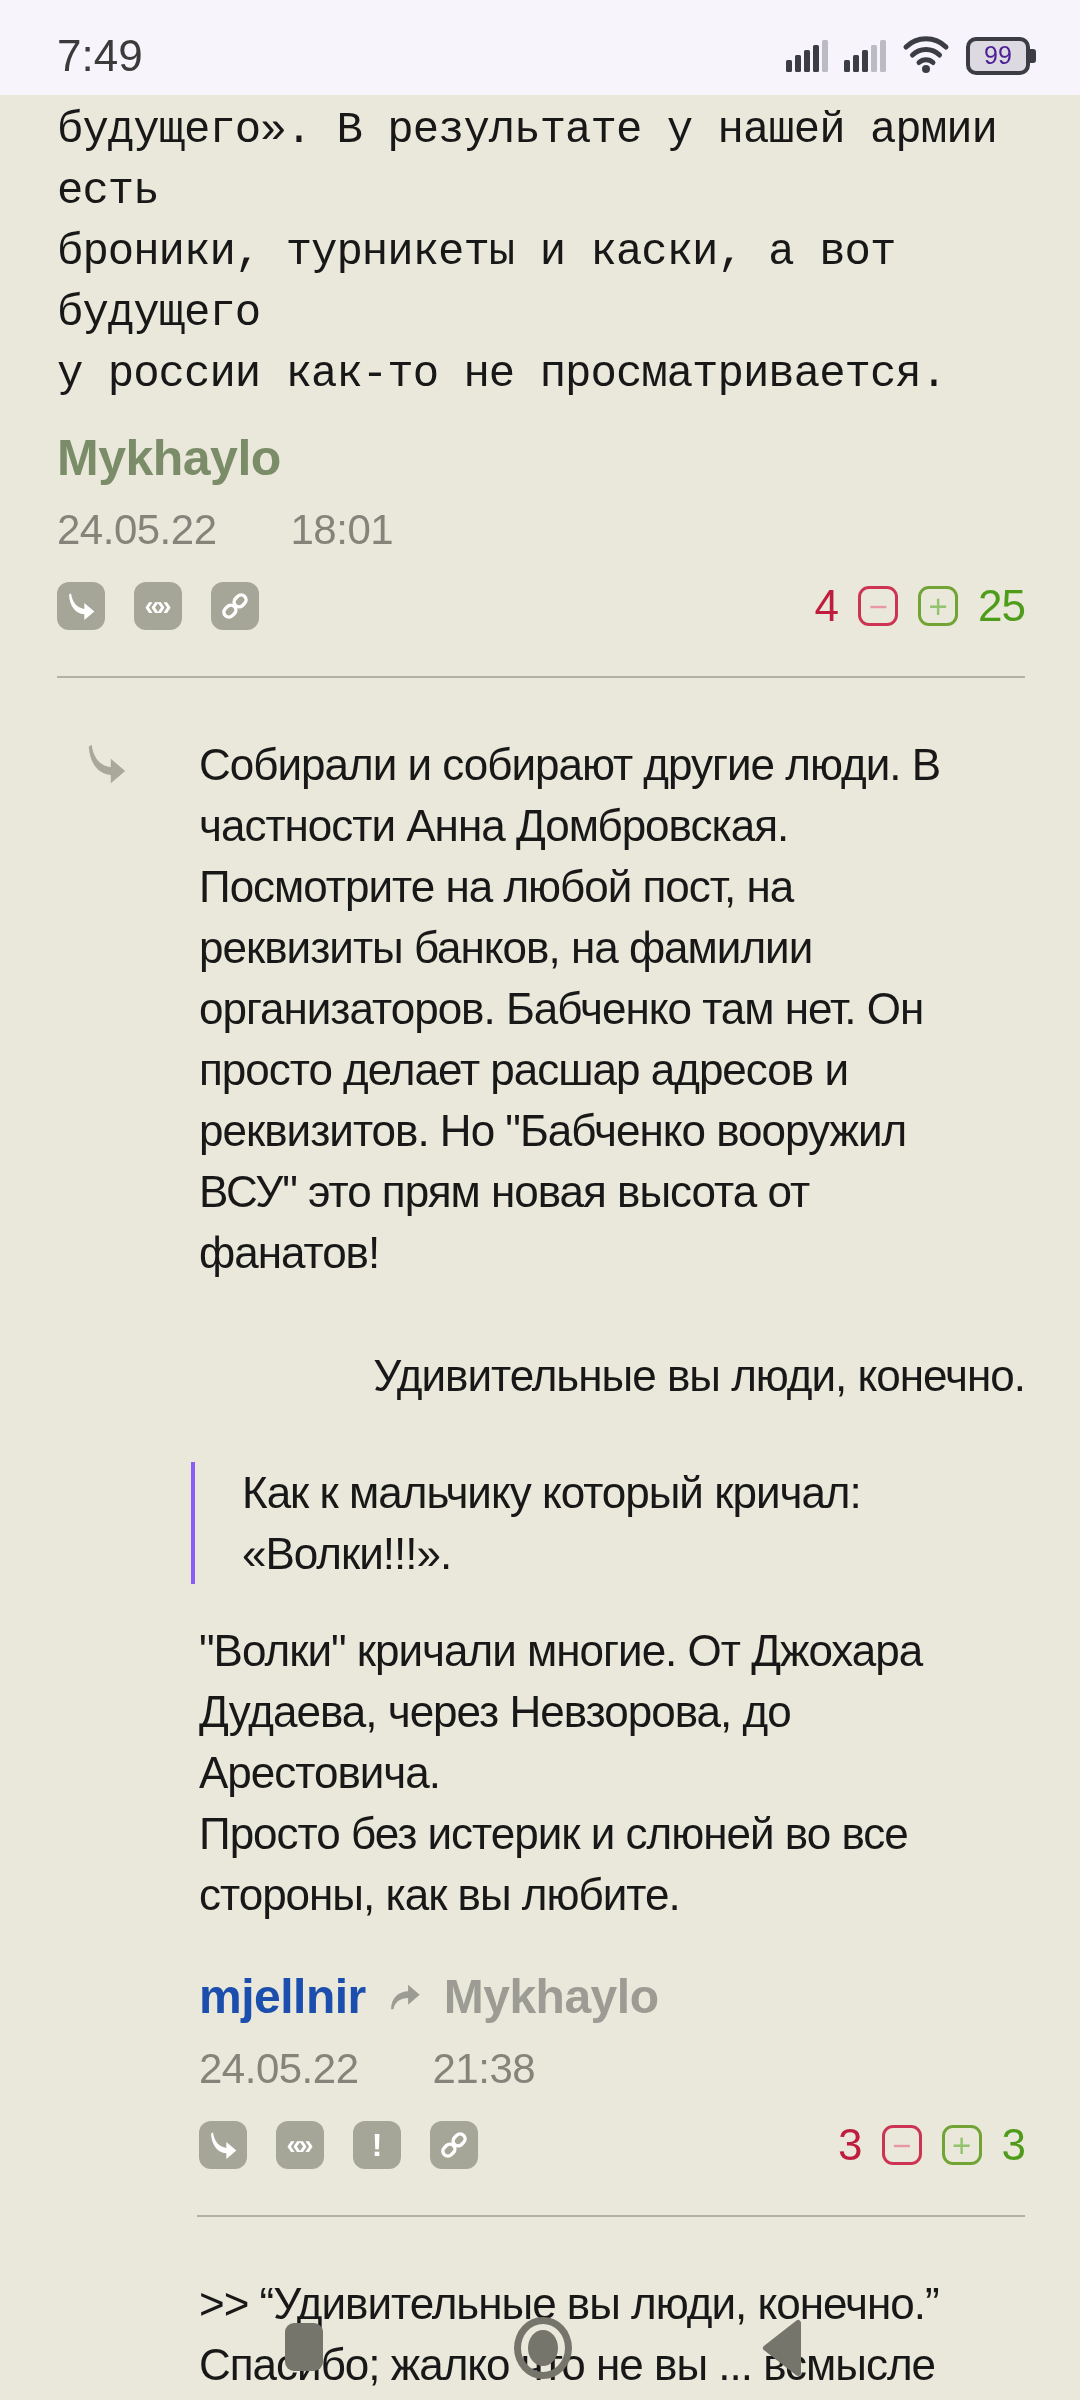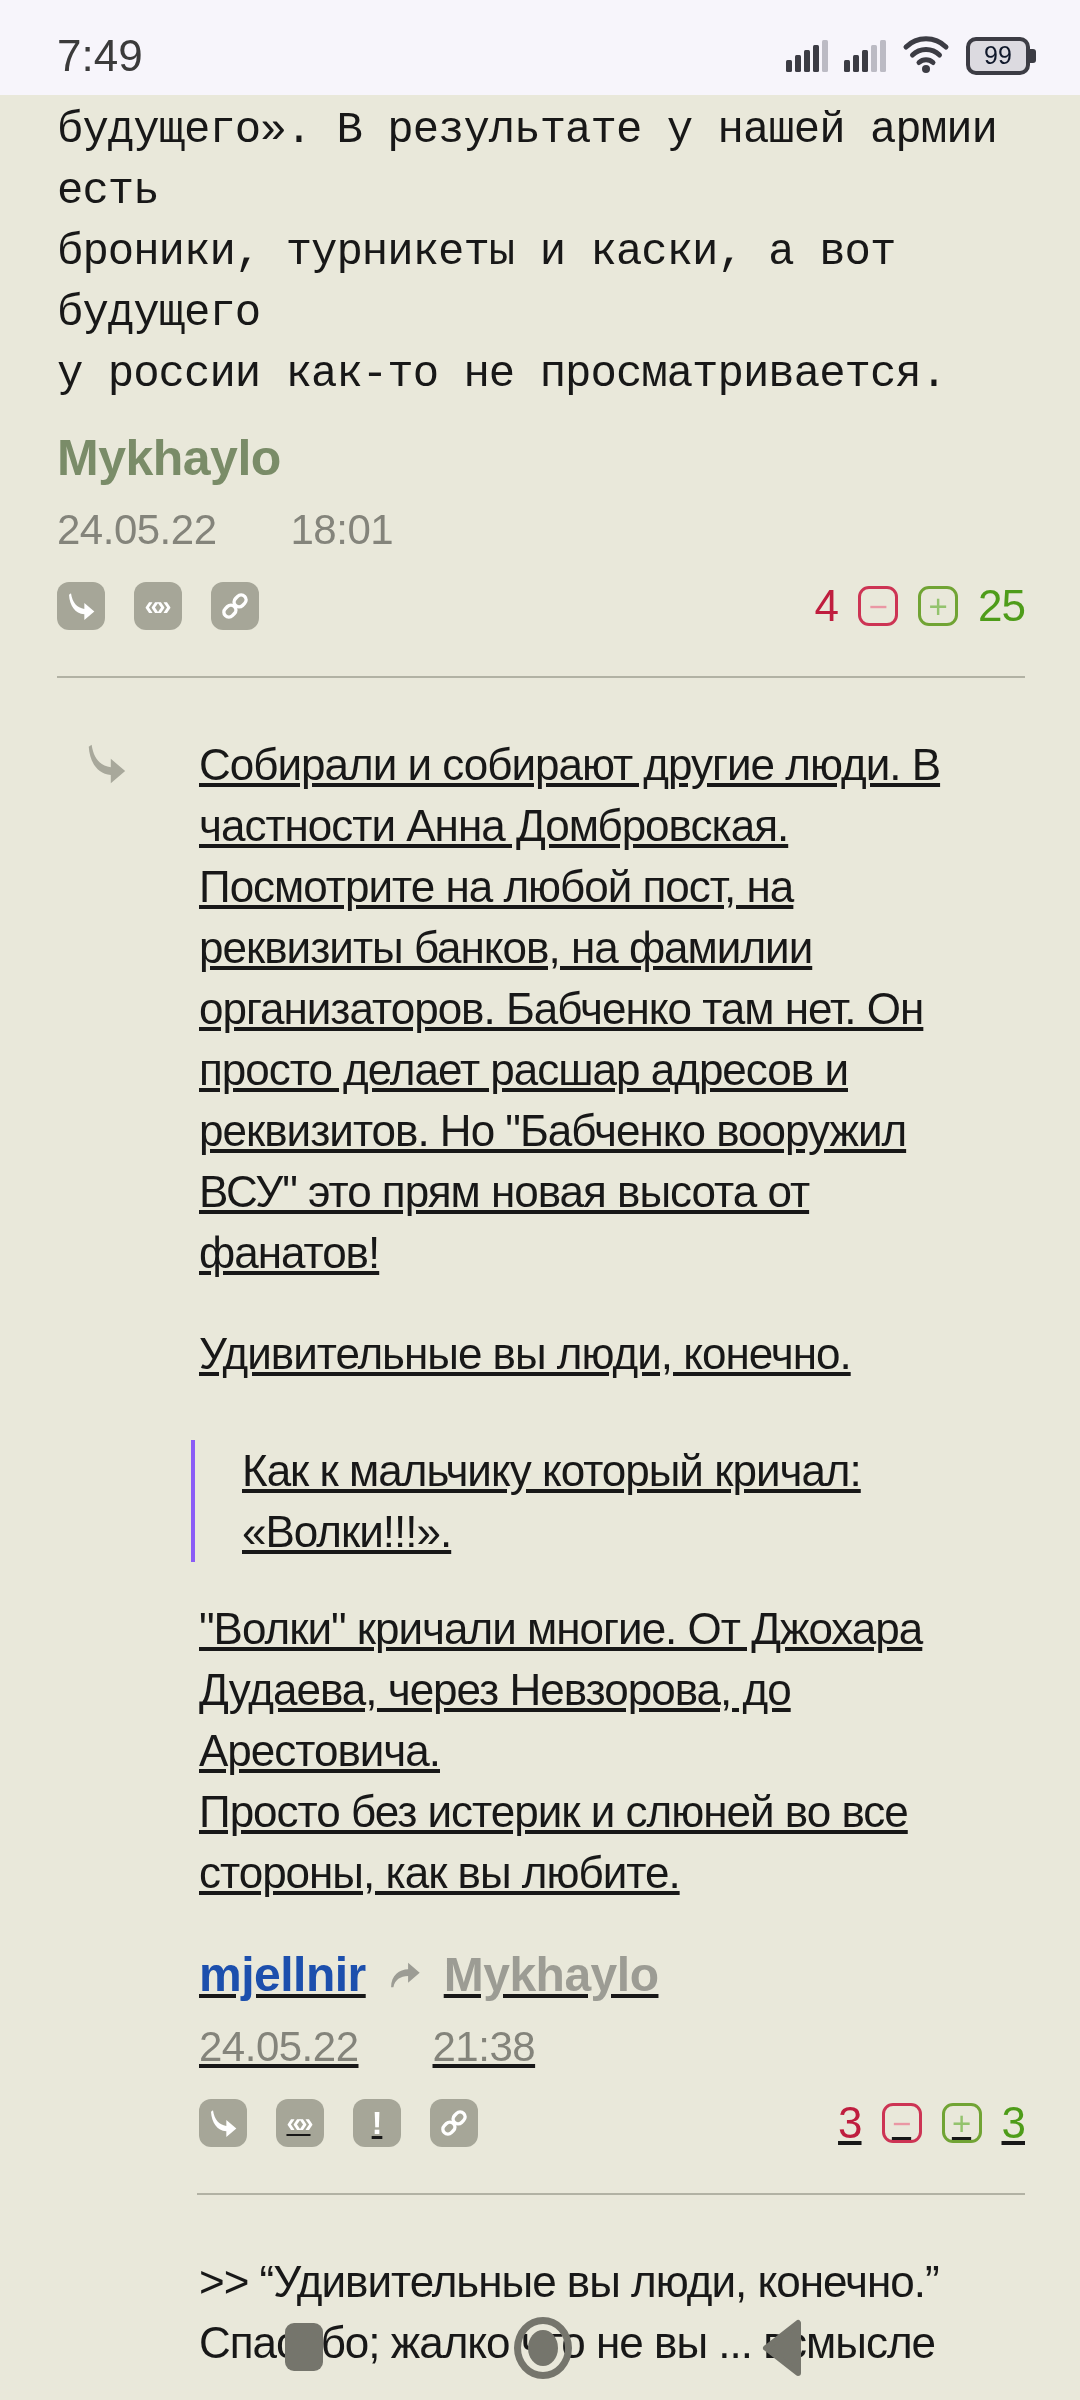--- a/index.html
+++ b/index.html
@@ -17,21 +17,21 @@
   .status-time { font-size:44px; color:#3b3b3b; letter-spacing:0; }
   .status-icons { display:flex; align-items:center; gap:16px; }
   .signal { display:flex; align-items:flex-end; gap:3px; height:33px; }
   .signal i { display:block; width:6px; border-radius:1.5px; background:#3c3c44; }
   .signal i.dim { background:#bcbbc4; }
   .s1{height:12px}.s2{height:17px}.s3{height:22px}.s4{height:27px}.s5{height:32px}
   .battery {
     position:relative; box-sizing:border-box; width:64px; height:38px;
     border:4px solid #3c3c44; border-radius:10px; background:#dcdae0;
     display:flex; align-items:center; justify-content:center;
-    font-size:25px; color:#0f172a;
+    font-size:25px; color:#4c1d95;
   }
   .battery::after {
     content:""; position:absolute; right:-10px; top:8px; width:6px; height:14px;
     background:#3c3c44; border-radius:0 3px 3px 0;
   }
   
   .content { padding:0 55px 0 57px; }
   .body-text {
     font-size:44px; line-height:61px; letter-spacing:-1px;
     white-space:pre-line; color:#181818;
@@ -55,23 +55,23 @@
   .vote-btn {
     box-sizing:border-box; width:40px; height:40px; border-radius:11px;
     display:flex; align-items:center; justify-content:center;
     font-size:33px; line-height:1; background:transparent;
   }
   .vote-btn.minus { border:3px solid #cd3454; color:#ea97a4; }
   .vote-btn.plus  { border:3px solid #71a434; color:#93c36d; }
   .divider { height:2px; background:#b2b2a4; margin-top:45px; }
   .divider.indented { margin-left:140px; }
   
-  .nested { position:relative; margin-left:142px; margin-top:56px;text-decoration:underline; }
+  .nested { position:relative; margin-left:142px; margin-top:56px; }
   .thread-arrow { position:absolute; left:-116px; top:6px; width:46px; height:46px; }
-  .para + .para { margin-top:40px; }
+  .para + .para { margin-top:62px;text-align:right; }
   .bquote {
     margin-top:56px; margin-left:-8px;
     border-left:4px solid #8b5cf6; padding-left:47px;
   }
   .para3 { margin-top:36px; }
   .author-row { margin-top:44px; display:flex; align-items:center; gap:20px; }
   .author-blue { font-size:48px; font-weight:bold; color:#1c4fad; letter-spacing:-0.5px; }
   .reply-dir svg { width:38px; height:34px; display:block; }
   .author-gray { font-size:48px; font-weight:bold; color:#9c9c94; letter-spacing:-0.5px; }
   .comment3 { margin-left:142px; margin-top:56px; }

